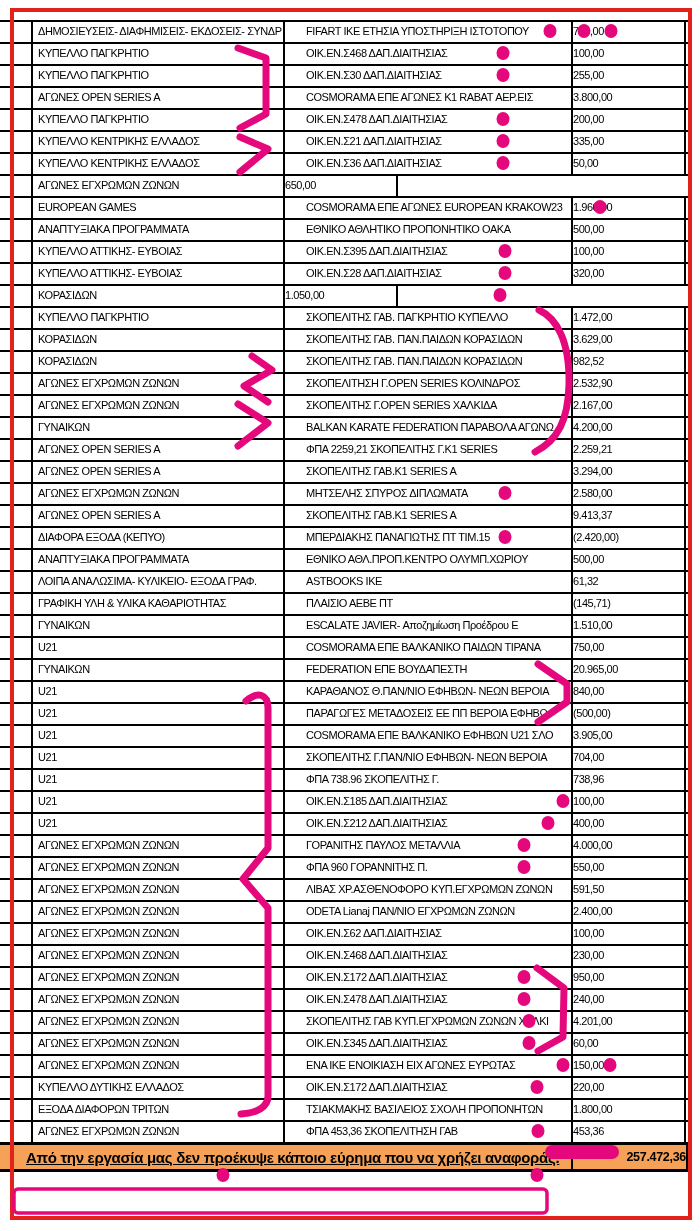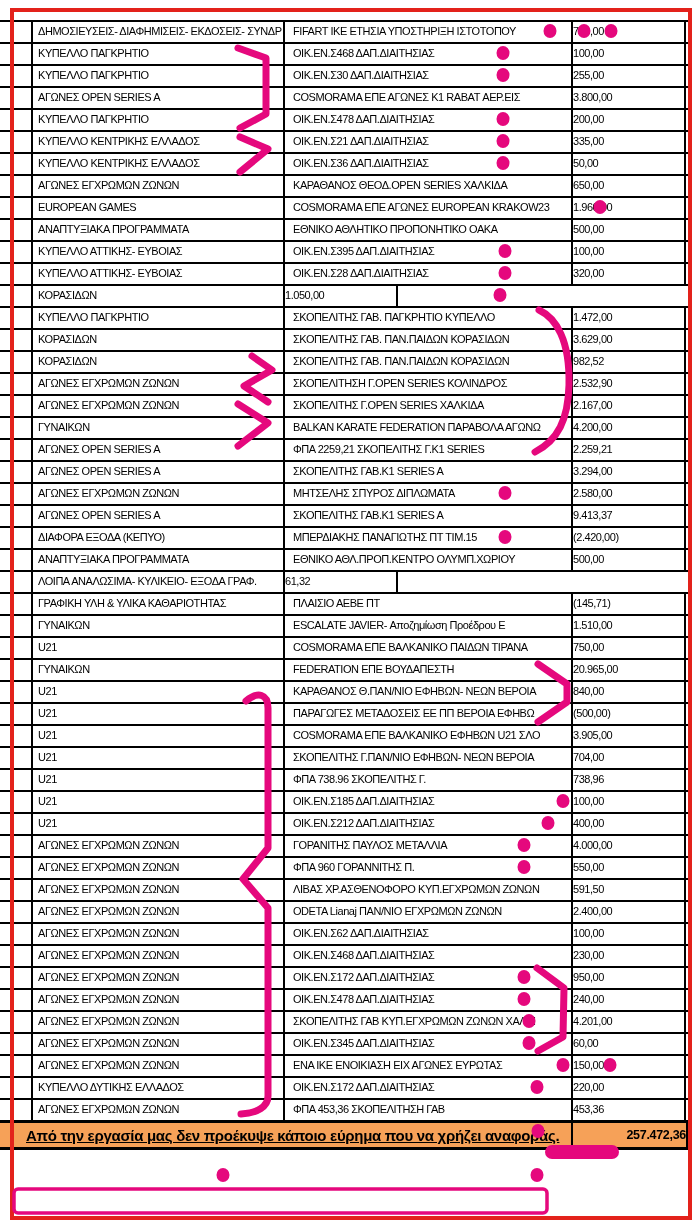--- a/index.html
+++ b/index.html
@@ -5,21 +5,21 @@
   html,body{margin:0;padding:0;background:#fff;}
   #page{position:relative;width:700px;height:1231px;background:#ffffff;overflow:hidden;
         font-family:"Liberation Sans",sans-serif;color:#000;}
   
   #tablewrap{position:absolute;left:0;top:20px;width:688px;border-top:2px solid #000;z-index:1;}
   .row{display:flex;width:688px;height:22px;box-sizing:border-box;border-bottom:2px solid #000;background:#fff;}
   .cell{box-sizing:border-box;height:100%;white-space:nowrap;overflow:hidden;
         font-size:11px;line-height:19px;letter-spacing:-0.45px;}
   .stub{width:33px;border-right:2px solid #000;}
   .cat{width:252px;border-right:2px solid #000;padding-left:5px;}
-  .desc{width:288px;border-right:2px solid #000;padding-left:8px;}
+  .desc{width:288px;border-right:2px solid #000;padding-left:21px;}
   .amt{width:113px;border-right:2px solid #000;text-align:left;padding-right:6px;}
   
   #footer-row{display:flex;width:688px;height:28px;box-sizing:border-box;
               border-top:1px solid #000;border-bottom:3px solid #000;}
   .fcell{box-sizing:border-box;height:100%;}
   #footer-note{width:573px;border-right:2px solid #000;font-size:15px;font-weight:bold;
                line-height:25px;padding-left:26px;white-space:nowrap;letter-spacing:-0.3px;}
   #footer-note span{text-decoration:underline;}
   #footer-total{width:115px;border-right:2px solid #000;font-size:12.5px;font-weight:bold;
                 text-align:right;padding-right:0;line-height:25px;letter-spacing:-0.3px;}
@@ -81,21 +81,20 @@
   <div class="row">
     <div class="cell stub"></div>
     <div class="cell cat">ΚΥΠΕΛΛΟ ΚΕΝΤΡΙΚΗΣ ΕΛΛΑΔΟΣ</div>
     <div class="cell desc">ΟΙΚ.ΕΝ.Σ36 ΔΑΠ.ΔΙΑΙΤΗΣΙΑΣ</div>
     <div class="cell amt">50,00</div>
   </div>
 
   <div class="row">
     <div class="cell stub"></div>
     <div class="cell cat">ΑΓΩΝΕΣ ΕΓΧΡΩΜΩΝ ΖΩΝΩΝ</div>
-    <div class="cell desc">ΚΑΡΑΘΑΝΟΣ ΘΕΟΔ.OPEN SERIES ΧΑΛΚΙΔΑ</div>
     <div class="cell amt">650,00</div>
   </div>
 
   <div class="row">
     <div class="cell stub"></div>
     <div class="cell cat">EUROPEAN GAMES</div>
     <div class="cell desc">COSMORAMA ΕΠΕ ΑΓΩΝΕΣ EUROPEAN KRAKOW23</div>
     <div class="cell amt">1.960,00</div>
   </div>
 
@@ -207,20 +206,21 @@
   <div class="row">
     <div class="cell stub"></div>
     <div class="cell cat">ΑΝΑΠΤΥΞΙΑΚΑ ΠΡΟΓΡΑΜΜΑΤΑ</div>
     <div class="cell desc">ΕΘΝΙΚΟ ΑΘΛ.ΠΡΟΠ.ΚΕΝΤΡΟ ΟΛΥΜΠ.ΧΩΡΙΟΥ</div>
     <div class="cell amt">500,00</div>
   </div>
 
   <div class="row">
     <div class="cell stub"></div>
     <div class="cell cat">ΛΟΙΠΑ ΑΝΑΛΩΣΙΜΑ- ΚΥΛΙΚΕΙΟ- ΕΞΟΔΑ ΓΡΑΦ.</div>
+    <div class="cell desc">ASTBOOKS IKE</div>
     <div class="cell amt">61,32</div>
   </div>
 
   <div class="row">
     <div class="cell stub"></div>
     <div class="cell cat">ΓΡΑΦΙΚΗ ΥΛΗ &amp; ΥΛΙΚΑ ΚΑΘΑΡΙΟΤΗΤΑΣ</div>
     <div class="cell desc">ΠΛΑΙΣΙΟ ΑΕΒΕ ΠΤ</div>
     <div class="cell amt">(145,71)</div>
   </div>
 
@@ -372,20 +372,26 @@
     <div class="cell amt">150,00</div>
   </div>
 
   <div class="row">
     <div class="cell stub"></div>
     <div class="cell cat">ΚΥΠΕΛΛΟ ΔΥΤΙΚΗΣ ΕΛΛΑΔΟΣ</div>
     <div class="cell desc">ΟΙΚ.ΕΝ.Σ172 ΔΑΠ.ΔΙΑΙΤΗΣΙΑΣ</div>
     <div class="cell amt">220,00</div>
   </div>
 
+  <div class="row">
+    <div class="cell stub"></div>
+    <div class="cell cat">ΕΞΟΔΑ ΔΙΑΦΟΡΩΝ ΤΡΙΤΩΝ</div>
+    <div class="cell desc">ΤΣΙΑΚΜΑΚΗΣ ΒΑΣΙΛΕΙΟΣ  ΣΧΟΛΗ ΠΡΟΠΟΝΗΤΩΝ</div>
+    <div class="cell amt">1.800,00</div>
+  </div>
 
   <div class="row">
     <div class="cell stub"></div>
     <div class="cell cat">ΑΓΩΝΕΣ ΕΓΧΡΩΜΩΝ ΖΩΝΩΝ</div>
     <div class="cell desc">ΦΠΑ 453,36 ΣΚΟΠΕΛΙΤΗΣΗ ΓΑΒ</div>
     <div class="cell amt">453,36</div>
   </div>
 </div>
     <div id="footer-row" style="background:#f6a158;">
       <div id="footer-note" class="fcell">

